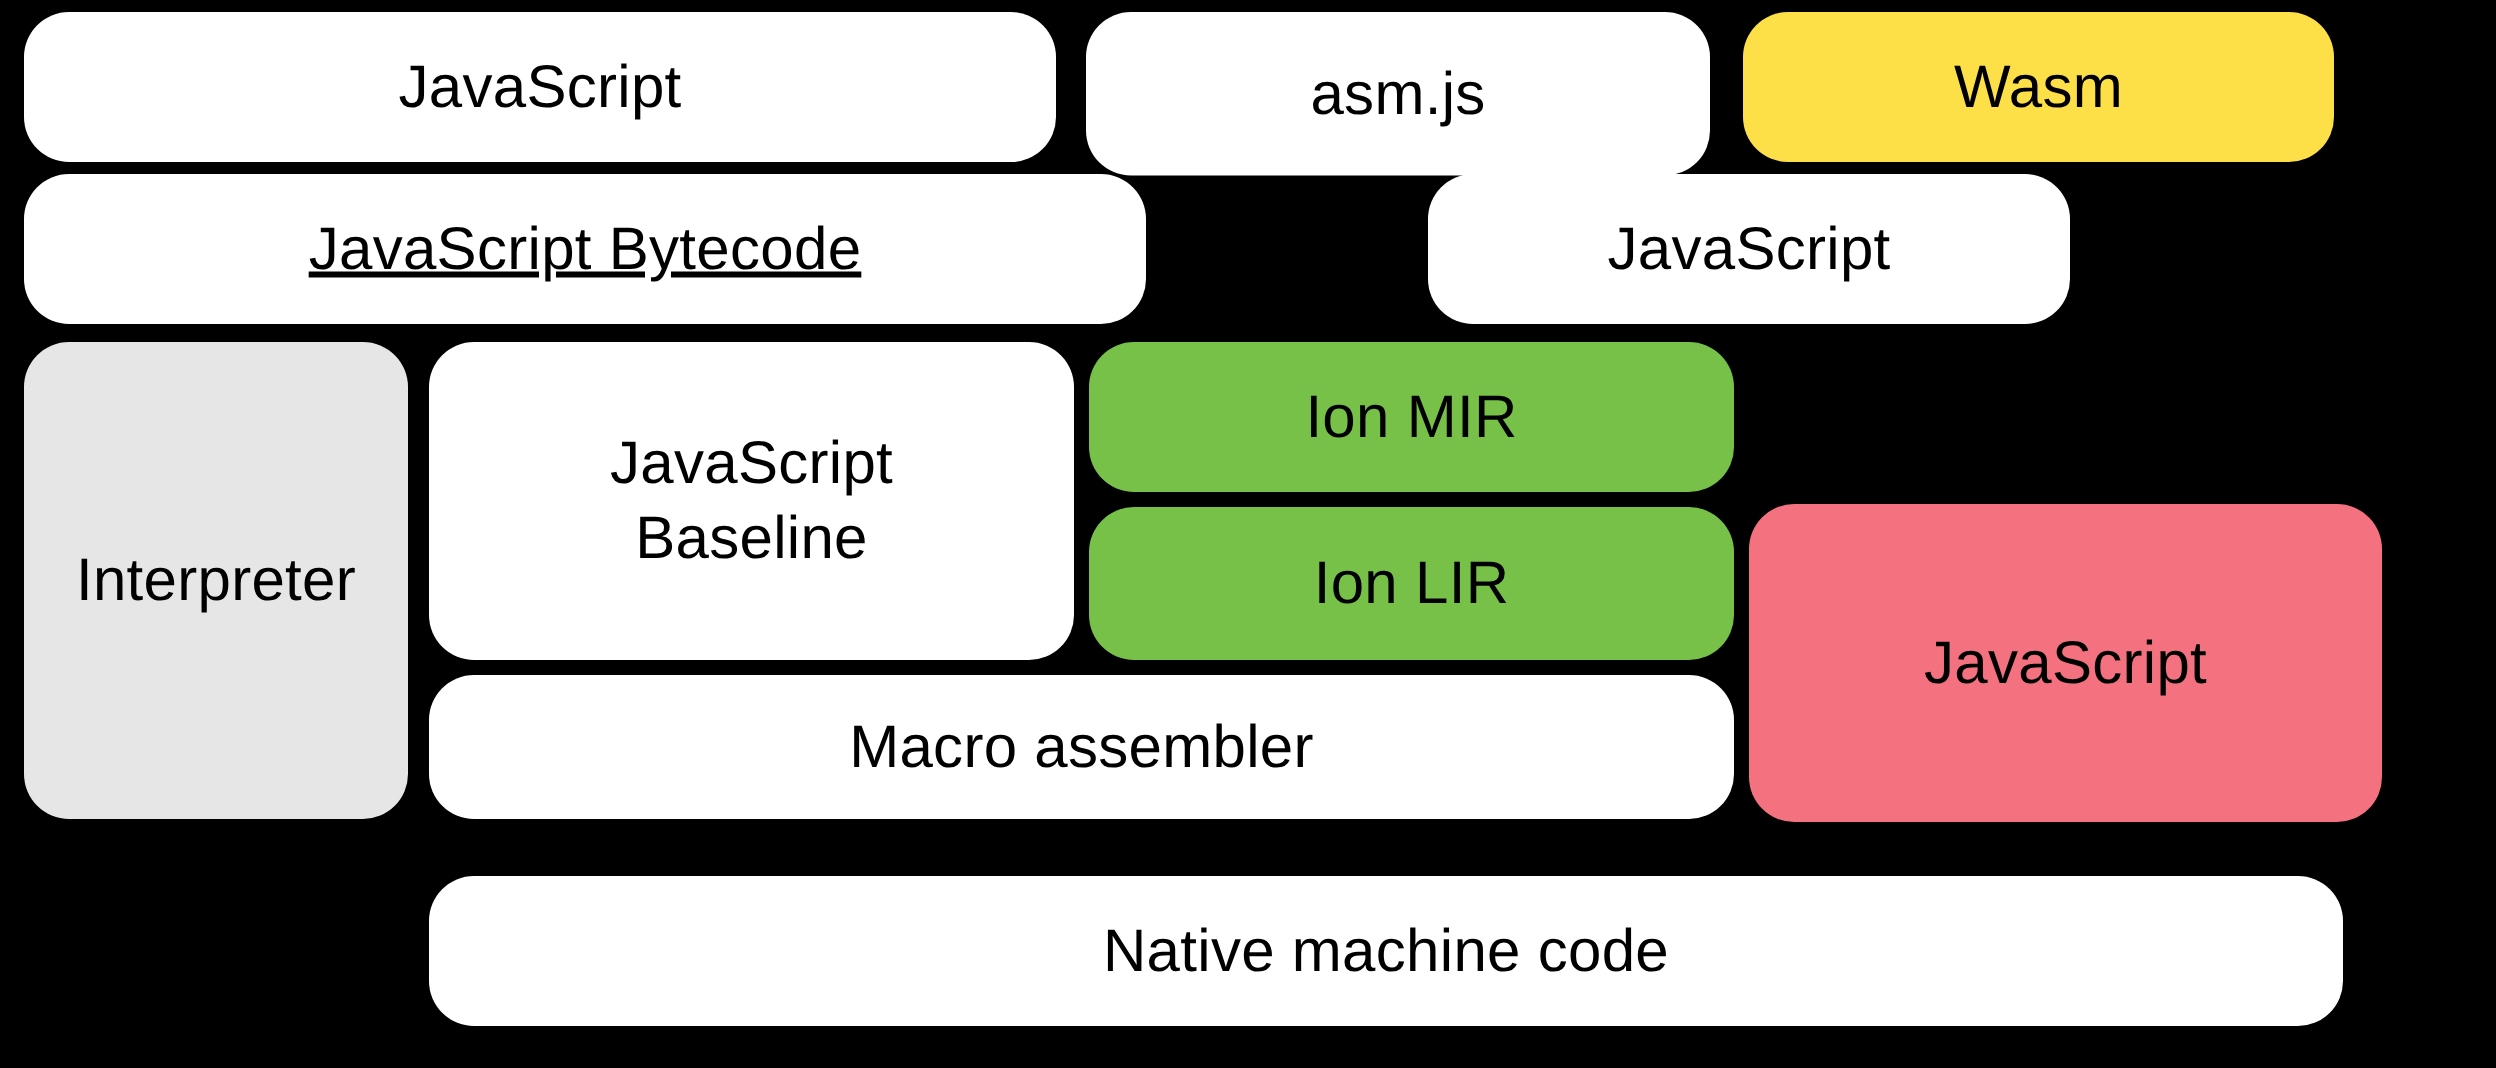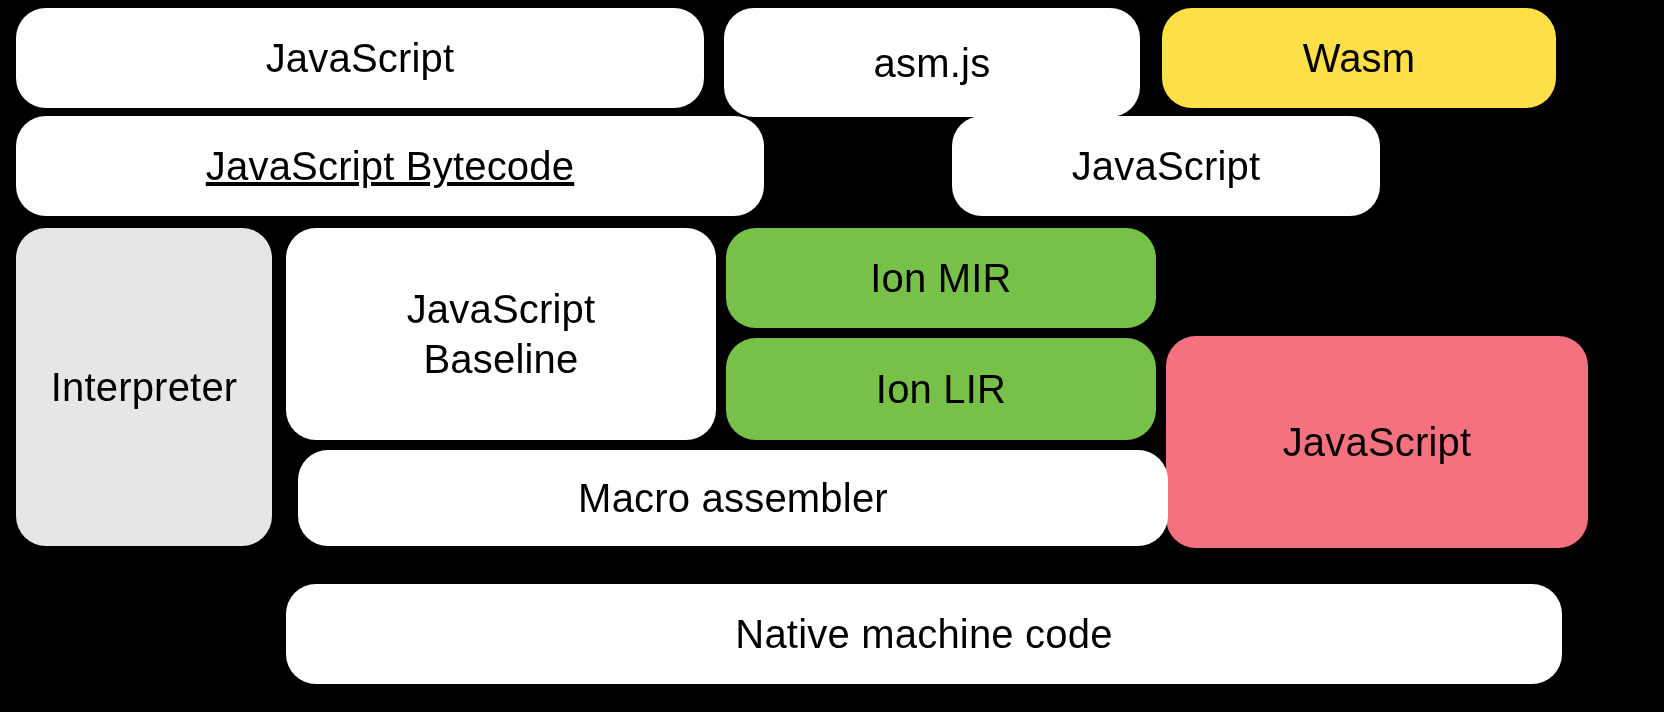--- a/index.html
+++ b/index.html
@@ -60,19 +60,19 @@
     </div>
   <div class="box" style="left: 726px; top: 228px; width: 430px; height: 100px; background: rgb(119, 193, 72);">
       <span class="label">Ion MIR</span>
     </div>
   <div class="box" style="left: 726px; top: 338px; width: 430px; height: 102px; background: rgb(119, 193, 72);">
       <span class="label">Ion LIR</span>
     </div>
   <div class="box" style="left: 1166px; top: 336px; width: 422px; height: 212px; background: rgb(244, 113, 127);">
       <span class="label">JavaScript</span>
     </div>
-  <div class="box" style="left: 286px; top: 450px; width: 870px; height: 96px; background: rgb(255, 255, 255); margin-left: 12px;">
+  <div class="box" style="left: 286px; top: 450px; width: 870px; height: 96px; background: rgb(255, 255, 255);">
       <span class="label">Macro assembler</span>
     </div>
   <div class="box" style="left: 286px; top: 584px; width: 1276px; height: 100px; background: rgb(255, 255, 255);">
       <span class="label">Native machine code</span>
     </div>
 </div>
 
 </body></html>

